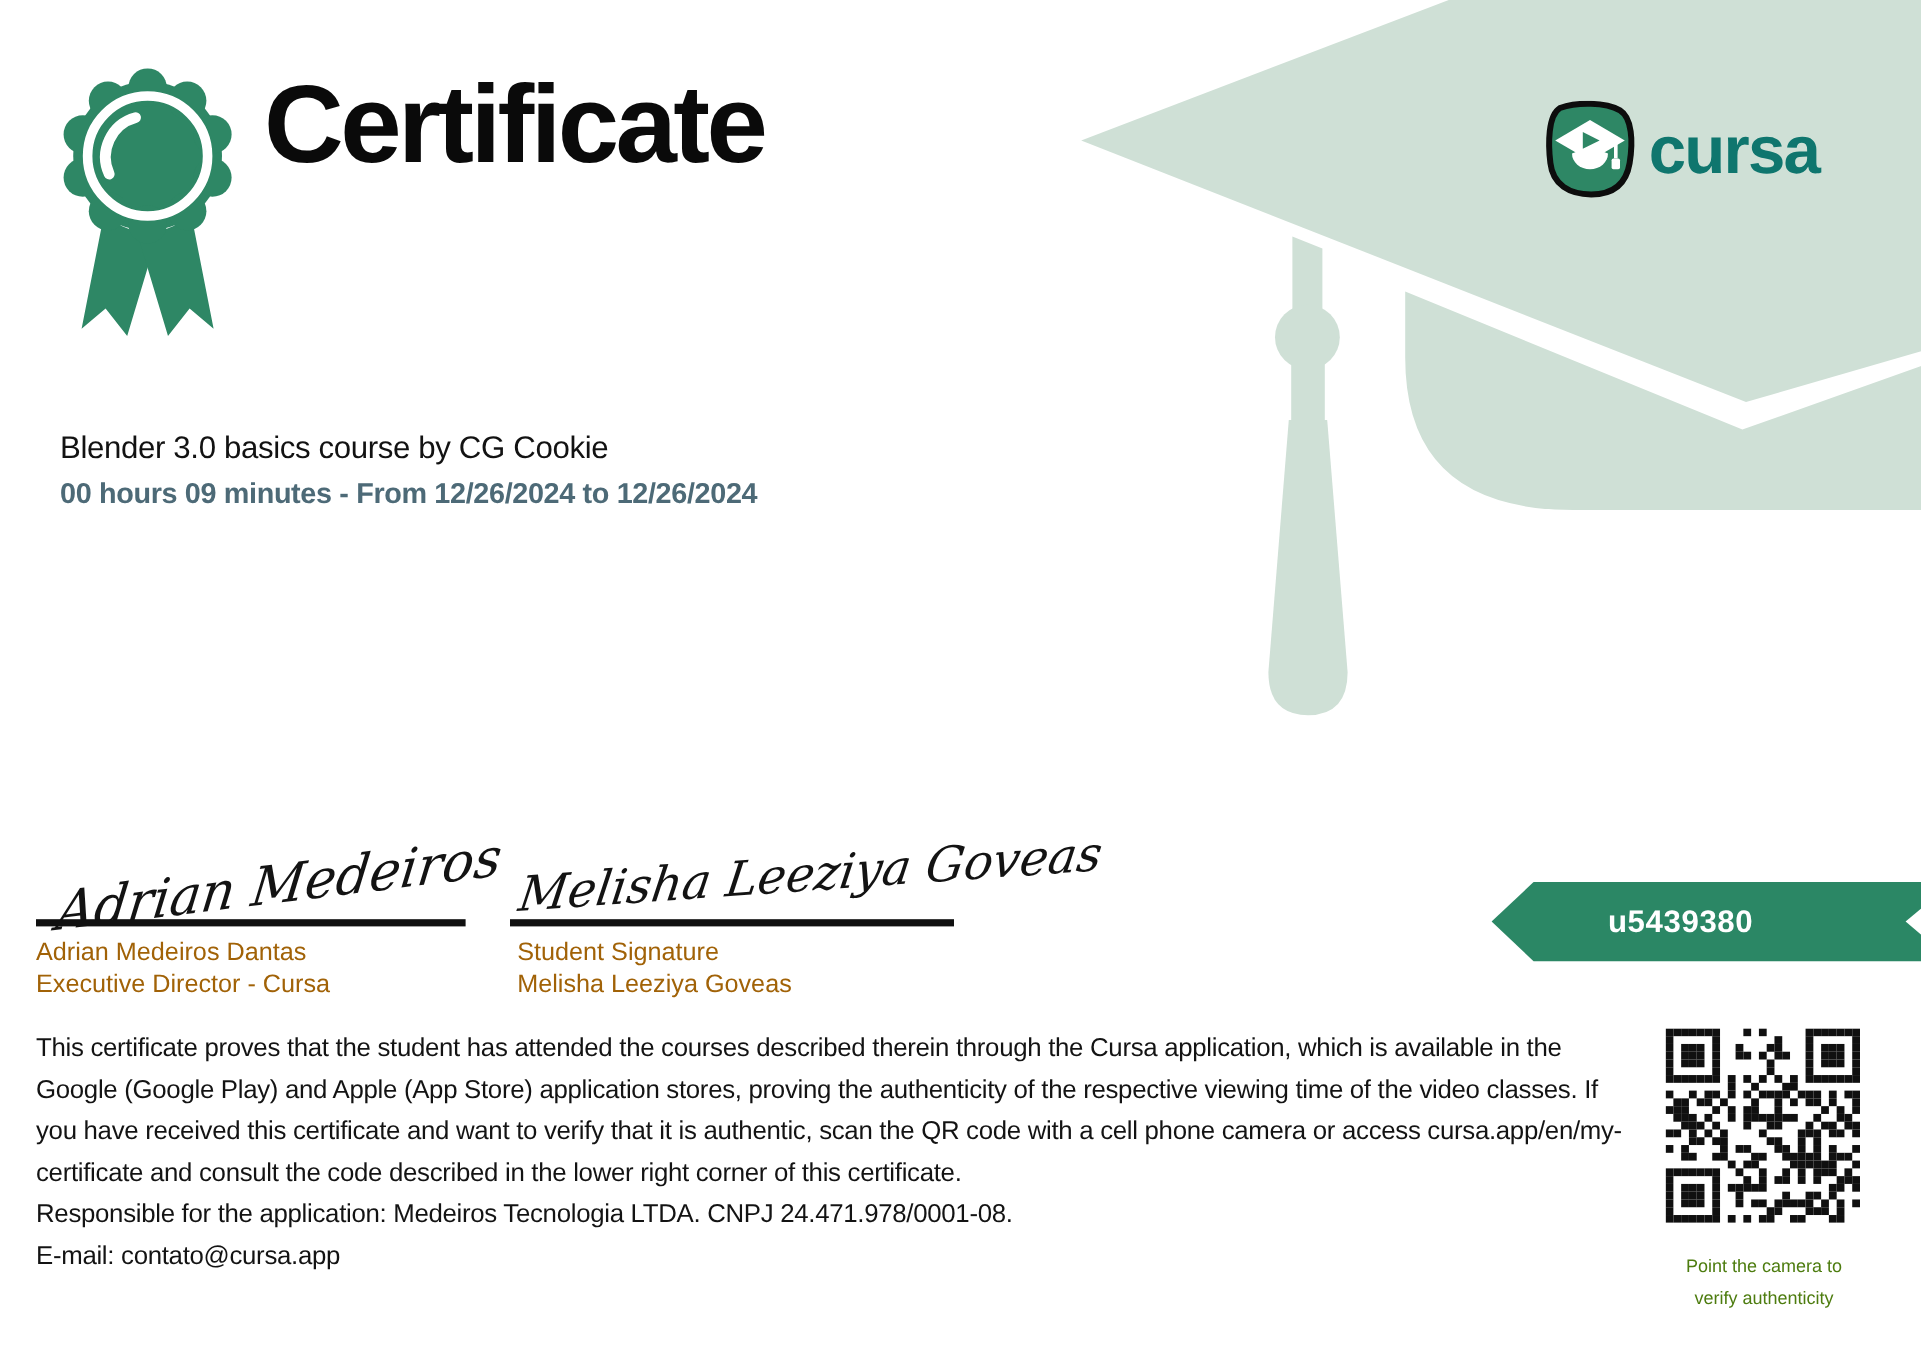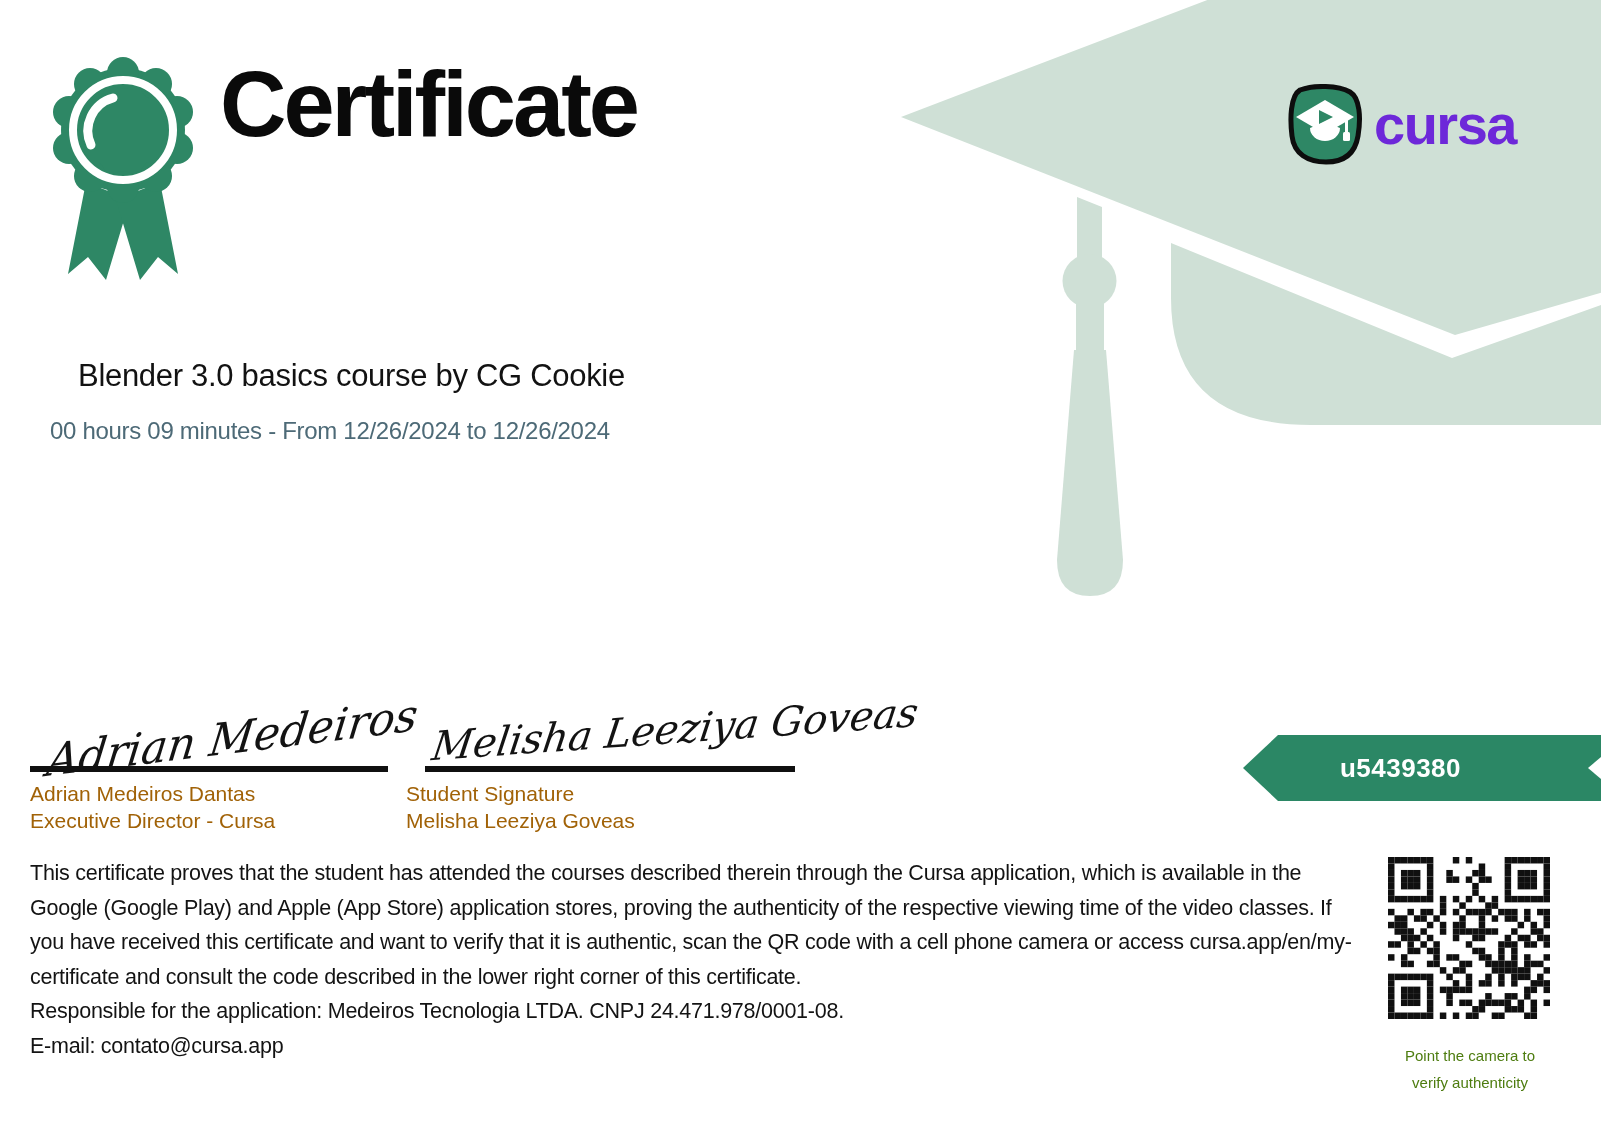--- a/index.html
+++ b/index.html
@@ -23,43 +23,43 @@
     font-size:92px;font-weight:900;letter-spacing:-3px;color:#0a0a0a;
   }
   .certify{position:absolute;left:228px;top:186px;z-index:2;line-height:46px;font-size:30px;}
   .certify .row1 .prefix{font-weight:700;color:#0c0c0c;}
   .certify .row1 .name{font-weight:800;color:#000;margin-left:14px;}
   .certify .row2{font-weight:700;color:#0c0c0c;}
 
   
   .brand{position:absolute;left:1286px;top:84px;z-index:3;display:flex;align-items:center;}
   .brand .word{
-    font-size:56px;font-weight:800;letter-spacing:-1.5px;color:#6d28d9;
+    font-size:56px;font-weight:800;letter-spacing:-1.5px;color:#0f766e;
     margin-left:10px;line-height:80px;
   }
 
   
   .courses{position:absolute;left:50px;top:358px;z-index:2;}
   .course{margin-bottom:38px;}
-  .course .c-title{font-size:31px;color:#121212;letter-spacing:-0.3px;margin-left:28px;}
-  .course .c-details{font-size:24px;color:#4d6a77;margin-top:23px;letter-spacing:-0.3px;}
+  .course .c-title{font-size:26px;color:#121212;letter-spacing:-0.3px;}
+  .course .c-details{font-size:24px;color:#4d6a77;margin-top:9px;letter-spacing:-0.3px;font-weight:bold;}
 
   
   .sig-script{
     position:absolute;z-index:2;font-family:"DejaVu Serif", serif;font-style:italic;
     color:#131313;white-space:nowrap;
   }
   .sig-script.director{left:46px;top:712px;font-size:44px;transform:rotate(-7deg) skewX(-14deg);}
   .sig-script.student{left:432px;top:706px;font-size:40px;transform:rotate(-4deg) skewX(-12deg);}
   .sig-line{position:absolute;height:6px;background:#101010;z-index:3;}
   .sig-line.left{left:30px;top:766px;width:358px;}
   .sig-line.right{left:425px;top:766px;width:370px;}
   .sig-text{position:absolute;z-index:3;font-size:21px;line-height:26.5px;color:#a16207;}
   .sig-text.left{left:30px;top:781px;}
-  .sig-text.right{left:406px;top:781px;}
+  .sig-text.right{left:431px;top:781px;}
 
   
   .ribbon{position:absolute;left:0;top:0;z-index:2;}
   .ribbon-code{
     position:absolute;left:1278px;top:735px;width:245px;height:66px;z-index:3;
     display:flex;align-items:center;justify-content:center;
     color:#ffffff;font-size:26px;font-weight:700;letter-spacing:0.5px;
   }
 
   

